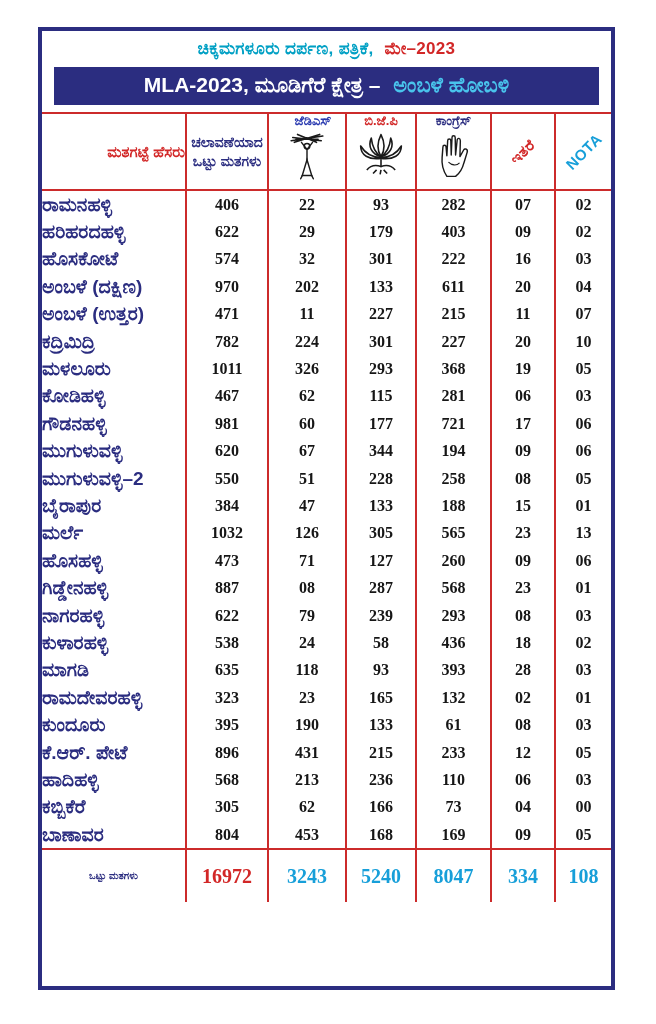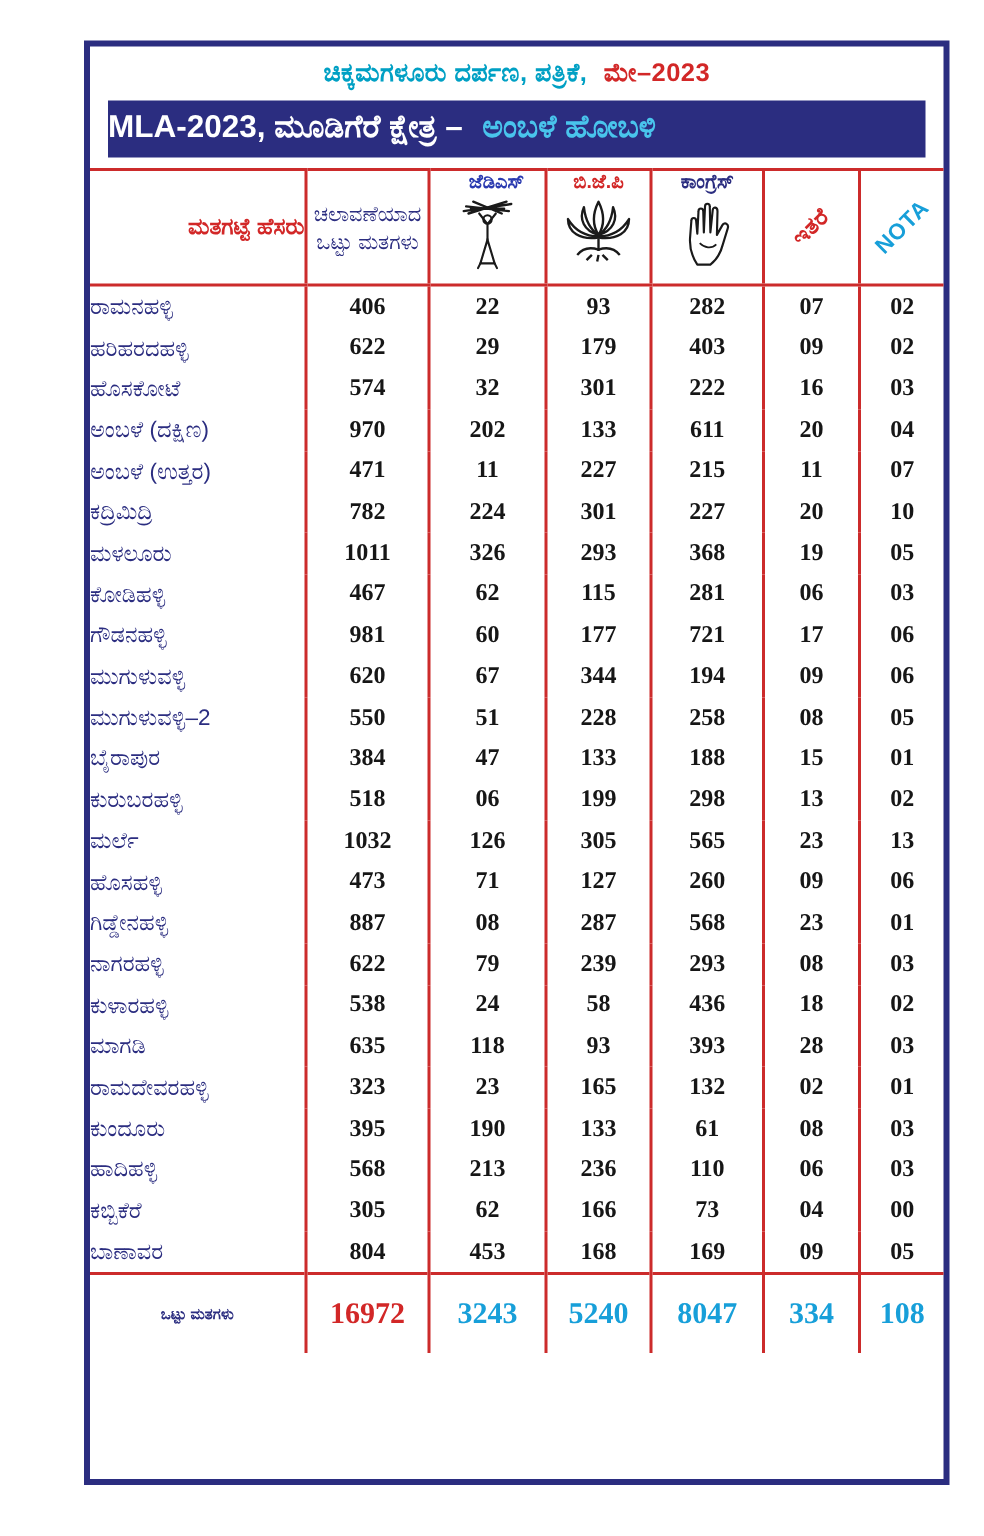--- a/index.html
+++ b/index.html
@@ -1,45 +1,45 @@
 <!DOCTYPE html>
 <html style="--navy: #2b2d80; --grid_red: #cc2b2b; --text_red: #d22727; --teal: #00a0c4; --cyan: #179fd9; --banner_cyan: #49c4ec; --jds_blue: #2a3ab0; --number_black: #161616;"><head>
 <meta charset="utf-8">
 <style>
   html,body{margin:0;padding:0;background:#ffffff;}
   body{width:656px;height:1024px;font-family:"Liberation Sans",sans-serif;}
   .sheet{position:relative;width:656px;height:1024px;background:#fff;overflow:hidden;}
-  .frame{position:absolute;left:56px;top:27px;width:577px;height:963px;
+  .frame{position:absolute;left:38px;top:27px;width:577px;height:963px;
          border:4px solid var(--navy,#2b2d80);box-sizing:border-box;background:#fff;}
   .masthead{text-align:center;padding-top:8px;font-size:17px;font-weight:bold;letter-spacing:.3px;white-space:nowrap;}
   .mast-title{color:var(--teal,#00a0c4);}
   .mast-date{color:var(--text_red,#d22727);margin-left:6px;}
-  .banner{margin:8px 12px 0;background:var(--navy,#2b2d80);color:#fff;
+  .banner{margin:8px 12px 0;background:var(--navy,#2b2d80);color:#fff;text-align:center;
           font-size:21px;font-weight:bold;padding:6px 0 8px;white-space:nowrap;}
   .banner-hobli{color:var(--banner_cyan,#49c4ec);margin-left:7px;}
 
   table.results{border-collapse:collapse;table-layout:fixed;width:569px;margin-top:7px;}
   table.results th,table.results td{border-left:2px solid var(--grid_red,#cc2b2b);padding:0;overflow:hidden;}
   table.results th:first-child,table.results td:first-child{border-left:none;}
   thead th{border-top:2px solid var(--grid_red,#cc2b2b);border-bottom:2px solid var(--grid_red,#cc2b2b);height:75px;}
   .h-station{color:var(--text_red,#d22727);font-size:15px;font-weight:bold;text-align:right;vertical-align:middle;}
-  .h-total{color:var(--navy,#2b2d80);font-size:14px;font-weight:normal;text-align:center;vertical-align:middle;line-height:1.3;padding:0 3px;}
+  .h-total{color:var(--navy,#2b2d80);font-size:14px;font-weight:bold;text-align:center;vertical-align:middle;line-height:1.3;padding:0 3px;}
   .h-party{vertical-align:top;text-align:center;padding-top:2px;}
   .p-label{font-size:13px;font-weight:bold;line-height:1.1;}
   .p-label.jds{color:var(--jds_blue,#2a3ab0);padding-left:12px;}
   .p-label.bjp{color:var(--text_red,#d22727);}
   .p-label.cong{color:var(--navy,#2b2d80);}
   .sym{display:block;margin:1px auto 0;}
   .h-rot{text-align:center;vertical-align:middle;}
   .rot{display:inline-block;transform:rotate(-45deg);font-weight:bold;font-size:15px;letter-spacing:.5px;}
   .rot.others{color:var(--text_red,#d22727);}
   .rot.nota{color:var(--cyan,#179fd9);}
 
   tbody td{height:27.4px;}
-  td.station{color:var(--navy,#2b2d80);font-weight:normal;font-size:15px;padding-left:11px;white-space:nowrap;}
+  td.station{color:var(--navy,#2b2d80);font-weight:bold;font-size:19px;padding-left:11px;white-space:nowrap;}
   td.num{text-align:center;font-family:"Liberation Serif",serif;font-weight:bold;font-size:16px;color:var(--number_black,#161616);}
 
   tfoot td{border-top:2px solid var(--grid_red,#cc2b2b);height:52px;vertical-align:middle;}
   .t-label{color:var(--navy,#2b2d80);font-weight:bold;font-size:10px;text-align:center;}
   .t-num{text-align:center;font-family:"Liberation Serif",serif;font-weight:bold;font-size:20px;}
   .t-grand{color:var(--text_red,#d22727);}
   .t-party{color:var(--cyan,#179fd9);}
 </style>
 </head>
 <body>
@@ -212,29 +212,20 @@
           <tr>
             <td class="station">ಬೈರಾಪುರ</td>
             <td class="num">384</td>
             <td class="num">47</td>
             <td class="num">133</td>
             <td class="num">188</td>
             <td class="num">15</td>
             <td class="num">01</td>
           </tr>
           <tr>
-            <td class="station">ಕುರುಬರಹಳ್ಳಿ</td>
-            <td class="num">518</td>
-            <td class="num">06</td>
-            <td class="num">199</td>
-            <td class="num">298</td>
-            <td class="num">13</td>
-            <td class="num">02</td>
-          </tr>
-          <tr>
             <td class="station">ಮರ್ಲೆ</td>
             <td class="num">1032</td>
             <td class="num">126</td>
             <td class="num">305</td>
             <td class="num">565</td>
             <td class="num">23</td>
             <td class="num">13</td>
           </tr>
           <tr>
             <td class="station">ಹೊಸಹಳ್ಳಿ</td>
@@ -291,20 +282,29 @@
             <td class="num">01</td>
           </tr>
           <tr>
             <td class="station">ಕುಂದೂರು</td>
             <td class="num">395</td>
             <td class="num">190</td>
             <td class="num">133</td>
             <td class="num">61</td>
             <td class="num">08</td>
             <td class="num">03</td>
+          </tr>
+          <tr>
+            <td class="station">ಕೆ.ಆರ್. ಪೇಟೆ</td>
+            <td class="num">896</td>
+            <td class="num">431</td>
+            <td class="num">215</td>
+            <td class="num">233</td>
+            <td class="num">12</td>
+            <td class="num">05</td>
           </tr>
           <tr>
             <td class="station">ಹಾದಿಹಳ್ಳಿ</td>
             <td class="num">568</td>
             <td class="num">213</td>
             <td class="num">236</td>
             <td class="num">110</td>
             <td class="num">06</td>
             <td class="num">03</td>
           </tr>

